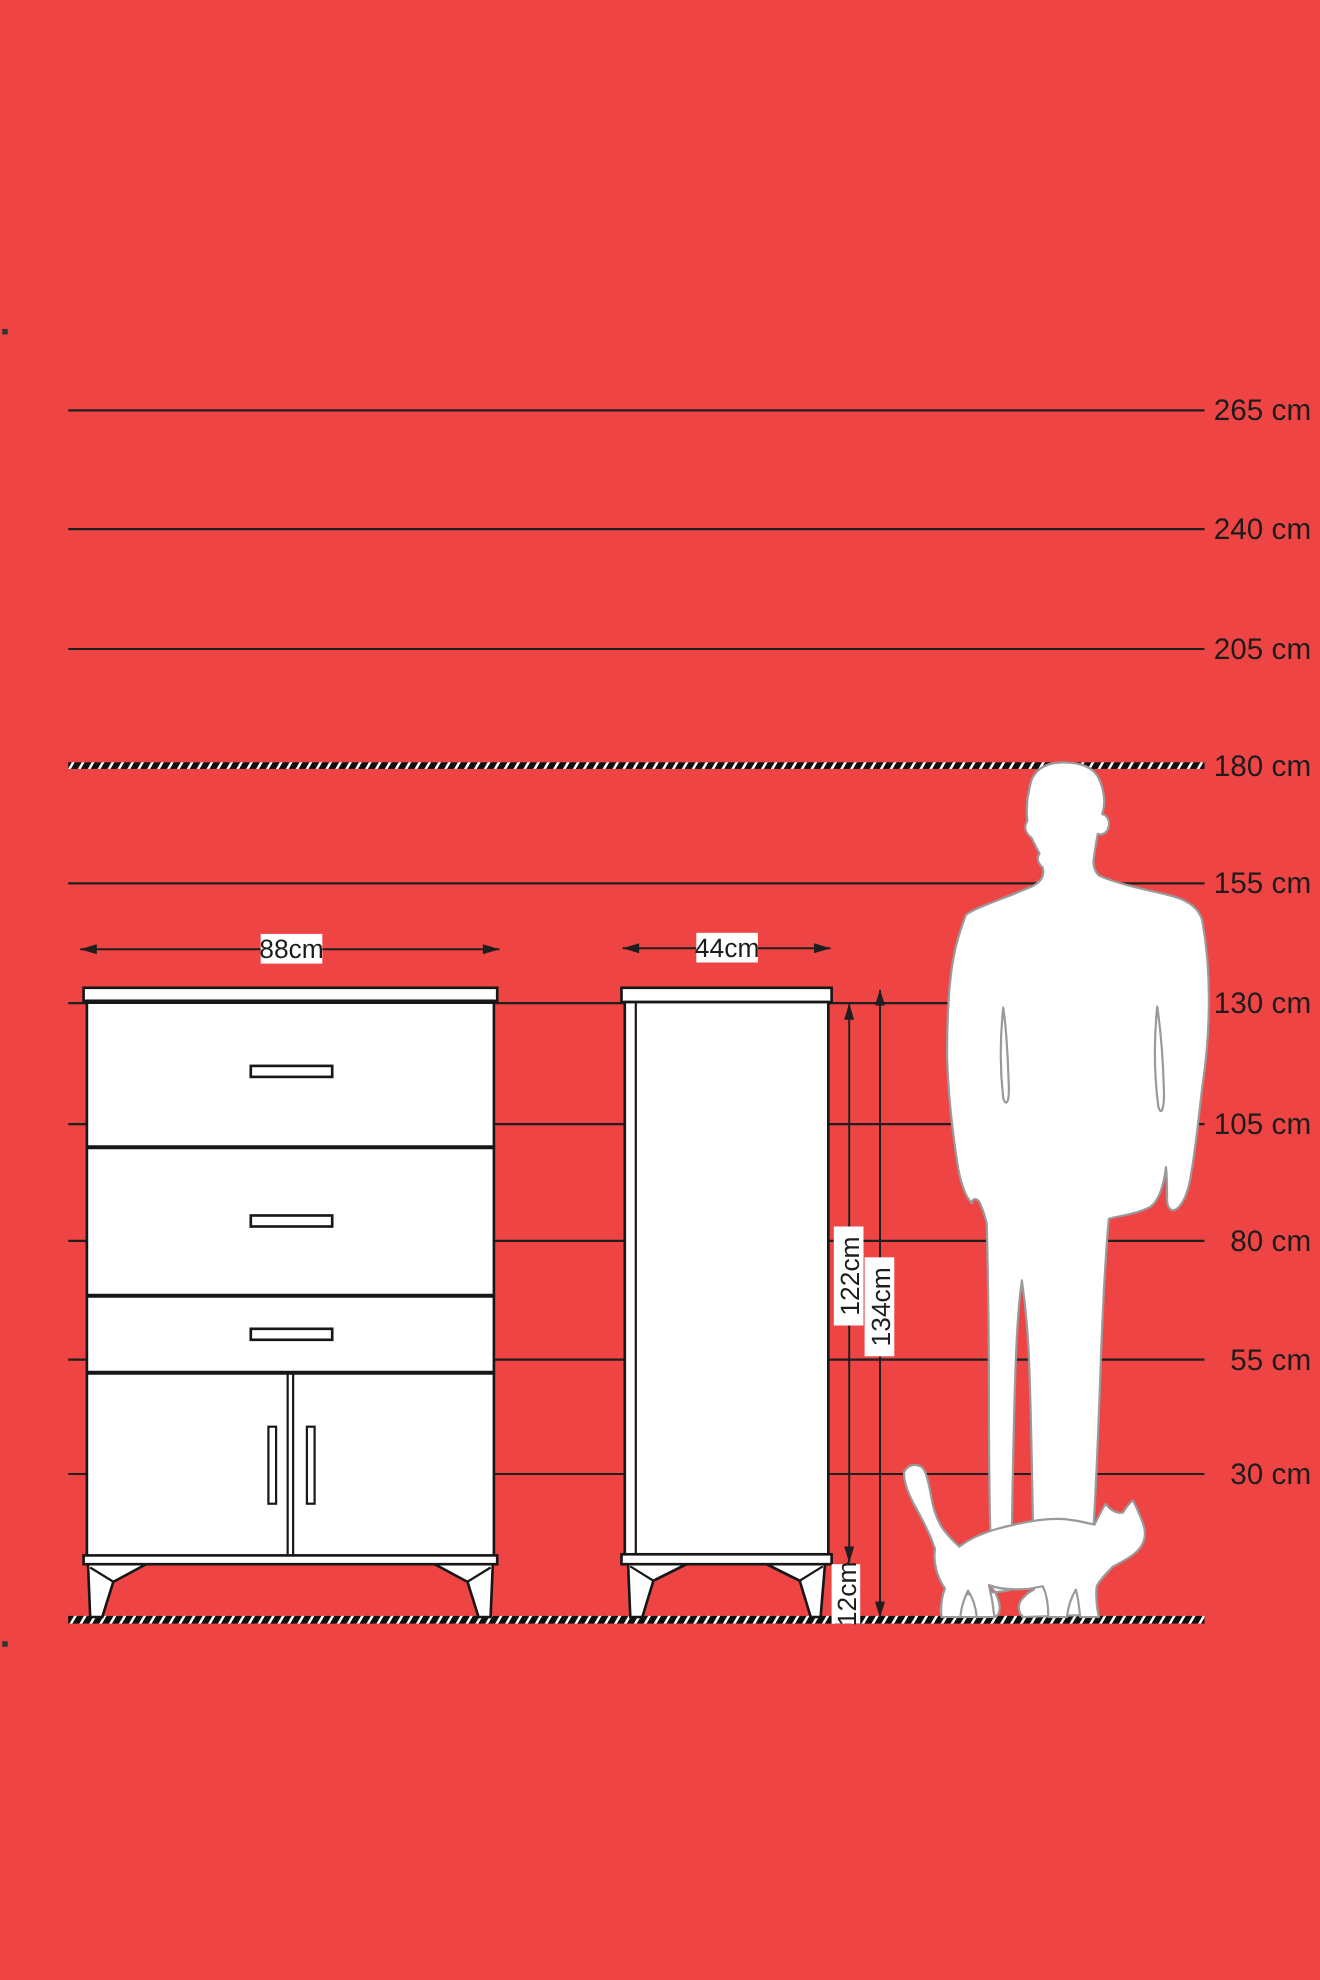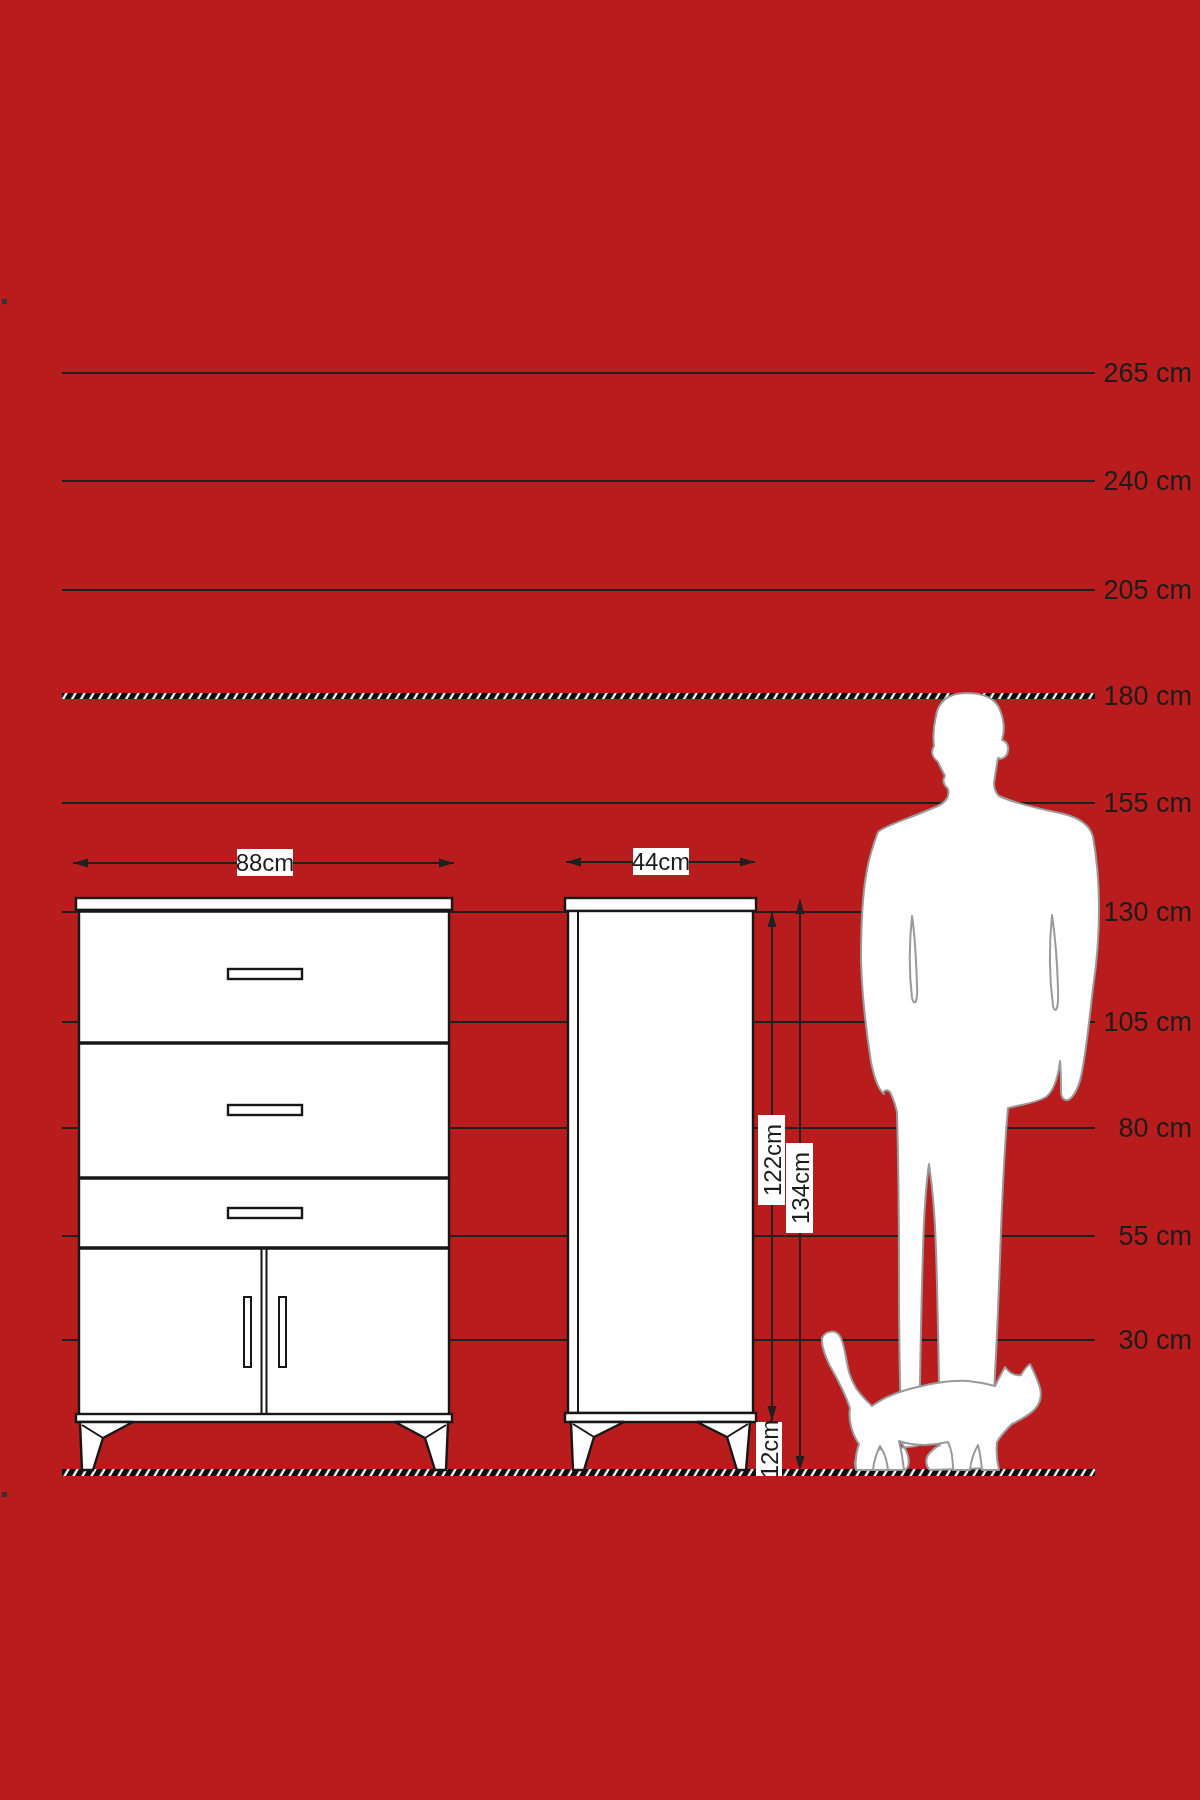--- a/index.html
+++ b/index.html
@@ -1,16 +1,16 @@
 <!DOCTYPE html>
 <html><head>
 <meta charset="utf-8">
 <style>
   html,body{margin:0;padding:0;background:#fff;}
-  .canvas{position:relative;width:1200px;height:1800px;background:#b91c1c;overflow:hidden;}
+  .canvas{position:relative;width:1200px;height:1800px;background:#ef4444;overflow:hidden;}
   svg{position:absolute;left:0;top:0;}
   text{font-family:"Liberation Sans", sans-serif;}
   .ruler-label{font-size:27px;fill:#1c1c1c;}
   .dim-label{font-size:24px;fill:#1c1c1c;}
   .cab{fill:#ffffff;stroke:#171717;stroke-width:2.4;}
   .cab-heavy{stroke:#171717;stroke-width:3.6;}
   .cab-thin{stroke:#171717;stroke-width:2;}
   .dimline{stroke:#1f1f1f;stroke-width:1.8;}
   .dimarrow{fill:#1f1f1f;}
   .whitebg{fill:#ffffff;}

